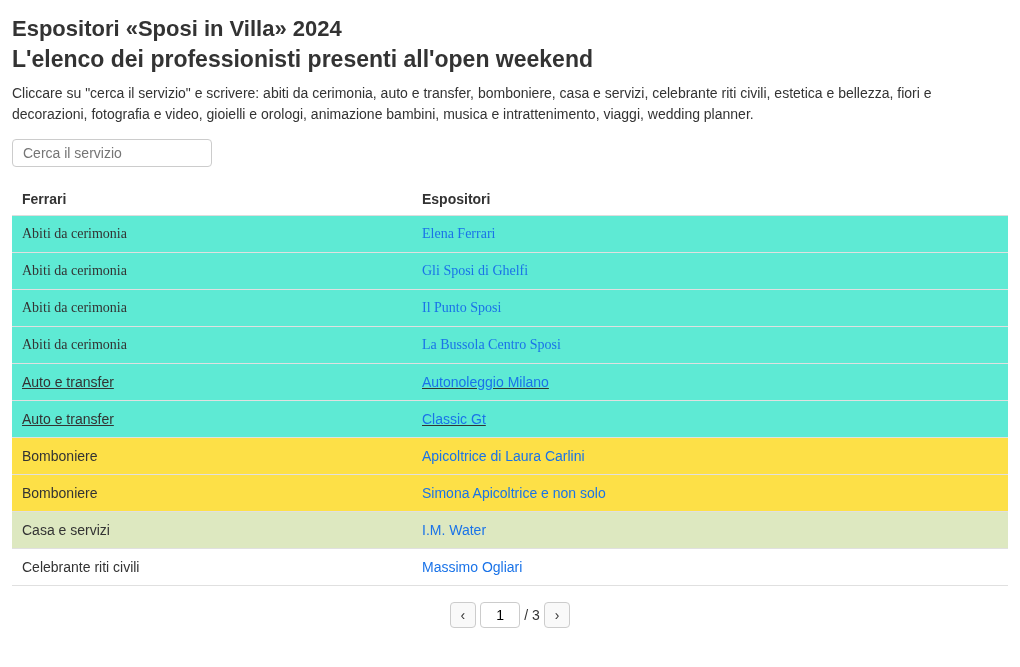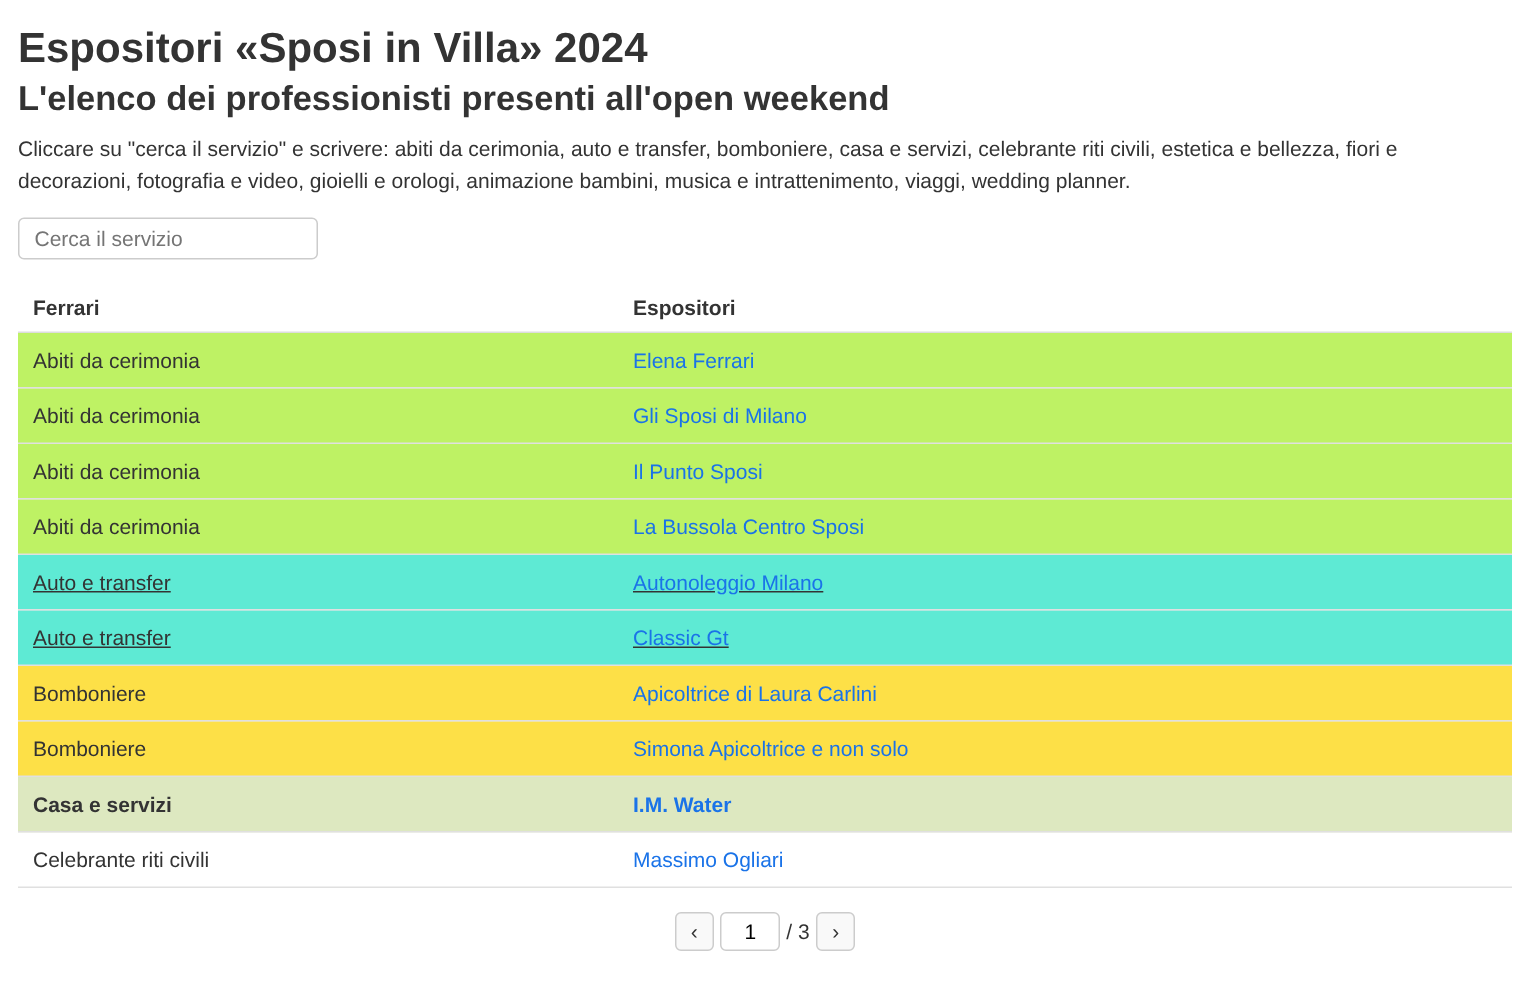--- a/index.html
+++ b/index.html
@@ -8,21 +8,21 @@
       font-size: 14px;
       color: #333;
       background: #fff;
       width: 1020px;
       min-height: 667px;
     }
     .page-container {
       padding: 16px 12px 12px 12px;
     }
     .page-title {
-      font-size: 28px;
+      font-size: 22px;
       font-weight: bold;
       margin-bottom: 4px;
     }
     .page-subtitle {
       font-size: 23px;
       margin-bottom: 10px;
     }
     .page-description {
       font-size: 14px;
       color: #333;
@@ -58,24 +58,24 @@
       width: 400px;
     }
     .col-exhibitor {
       width: auto;
     }
     .link-cell a {
       color: #1a73e8;
       text-decoration: none;
     }
     
-    .row-abiti { background-color: #bef264; }
+    .row-abiti { background-color: #5eead4; font-family: Liberation Serif, serif; }
     .row-auto { background-color: #5eead4; text-decoration: underline; }
     .row-bomboniere { background-color: #fde047; margin-left: 14px; }
-    .row-casa { background-color: #dde8c0; font-weight: bold; }
+    .row-casa { background-color: #dde8c0; }
     .row-celebrante { background-color: #fff; }
 
     
     .pagination {
       display: flex;
       align-items: center;
       justify-content: center;
       margin-top: 16px;
       gap: 4px;
     }
@@ -119,21 +119,21 @@
         <th class="col-exhibitor">Espositori</th>
       </tr>
     </thead>
     <tbody id="table-body">
     <tr class="row-abiti">
           <td class="col-service">Abiti da cerimonia</td>
           <td class="col-exhibitor link-cell"><a href="#">Elena Ferrari</a></td>
         </tr>
         <tr class="row-abiti">
           <td class="col-service">Abiti da cerimonia</td>
-          <td class="col-exhibitor link-cell"><a href="#">Gli Sposi di Milano</a></td>
+          <td class="col-exhibitor link-cell"><a href="#">Gli Sposi di Ghelfi</a></td>
         </tr>
         <tr class="row-abiti">
           <td class="col-service">Abiti da cerimonia</td>
           <td class="col-exhibitor link-cell"><a href="#">Il Punto Sposi</a></td>
         </tr>
         <tr class="row-abiti">
           <td class="col-service">Abiti da cerimonia</td>
           <td class="col-exhibitor link-cell"><a href="#">La Bussola Centro Sposi</a></td>
         </tr>
         <tr class="row-auto">

